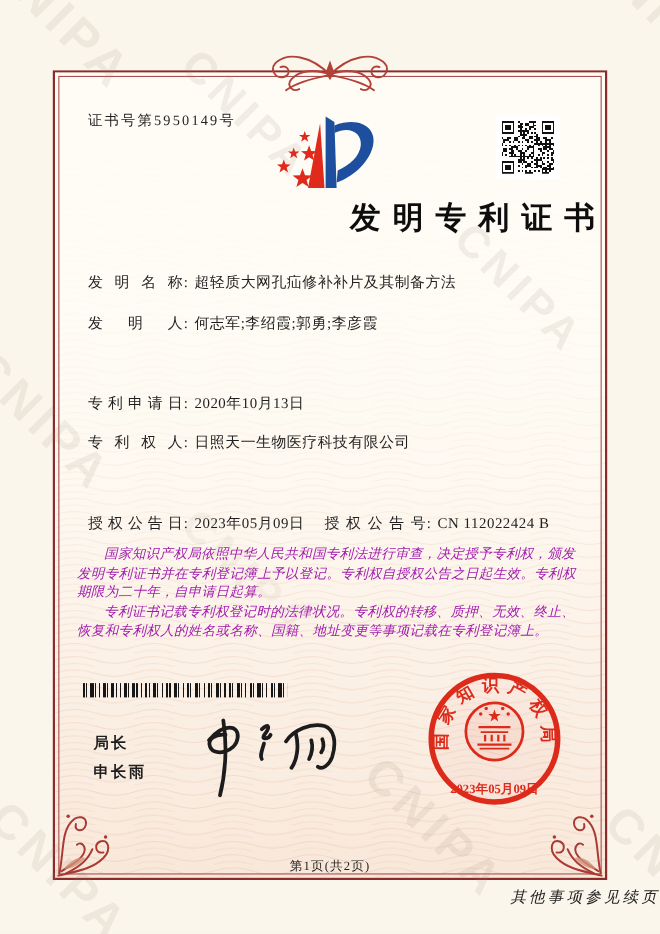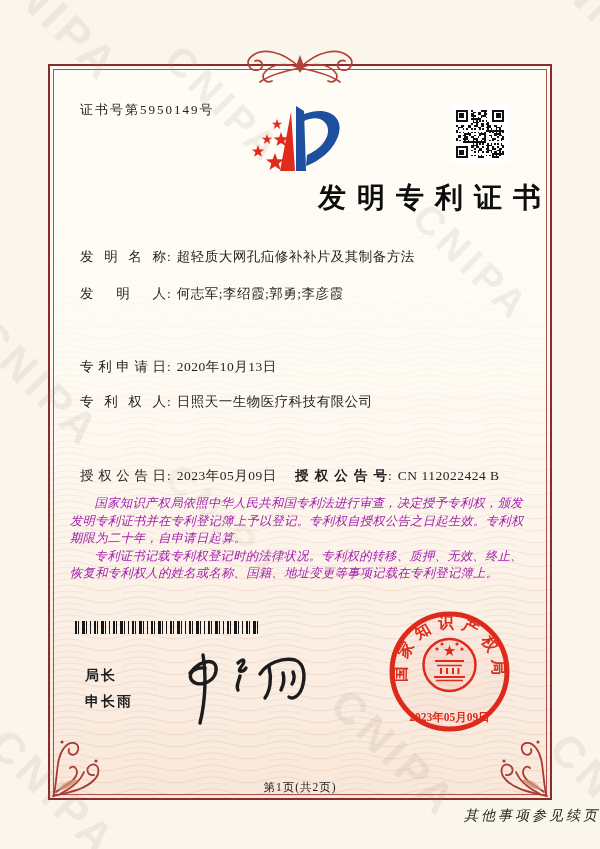--- a/index.html
+++ b/index.html
@@ -42,21 +42,21 @@
   .logo{left:240px; top:104px;}
   .qrpatch{left:451px; top:105px; width:58px; height:58px; background:#fff; border-radius:3px;}
   .qrpatch svg{position:absolute; left:5px; top:5px;}
   .title{
     left:48px; right:48px; top:179px; text-align:right;
     font-size:28px; font-weight:700; letter-spacing:11px; 
     color:#0d0d0d; box-sizing:border-box;
   }
   .row{left:80px; width:445px; font-size:13.5px; line-height:19px;}
   .flabel{display:inline-block; width:86px; text-align:justify; text-align-last:justify; vertical-align:top;}
-  .flabel.w92{width:92px;font-weight:bold;}
+  .flabel.w92{width:92px;}
   .fcolon{display:inline-block; margin:0 6px 0 1px; vertical-align:top;}
   .fvalue{display:inline-block; vertical-align:top; letter-spacing:.5px;}
   .fvalue.wrap{width:300px;}
   .grant2{position:absolute; left:215px; top:0; white-space:nowrap;}
   .legal{left:70px; top:495px; width:462px; font-size:12.3px; line-height:17.6px;
     font-style:italic; color:#a21caf; letter-spacing:.3px;}
   .legal p{margin:0; text-indent:2em;}
   .barcode{
     left:75px; top:621px; width:186px; height:13px;
     background-image:repeating-linear-gradient(90deg,

